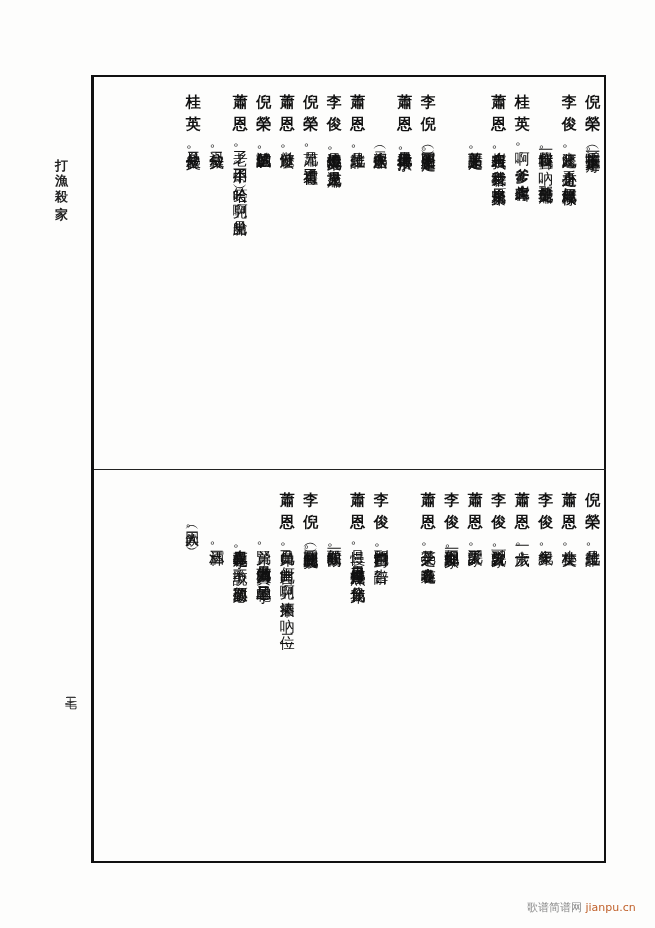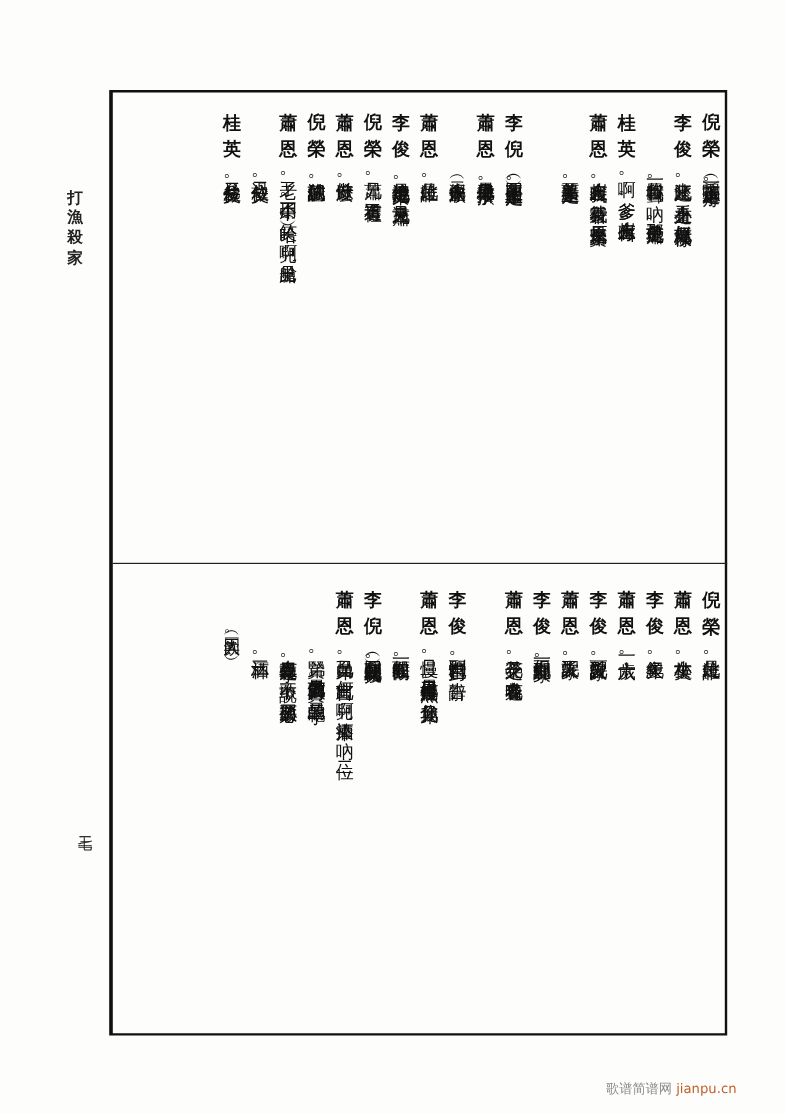--- a/index.html
+++ b/index.html
@@ -96,21 +96,21 @@
     font-size: 15px;
     line-height: 1;
     letter-spacing: 0.5px;
     white-space: nowrap;
   }
   .line.nospeaker { margin-top: 58px; }
   .line.stage { font-size: 14px; }
 
   .watermark {
     position: absolute;
-    left: 505px;
+    left: 527px;
     top: 900px;
     font-family: "DejaVu Sans", "Liberation Sans", sans-serif;
     font-size: 11px;
     color: #8a8a8a;
     white-space: nowrap;
   }
   .watermark .brand { color: #c0602a; }
 </style>
 </head>
 <body>

